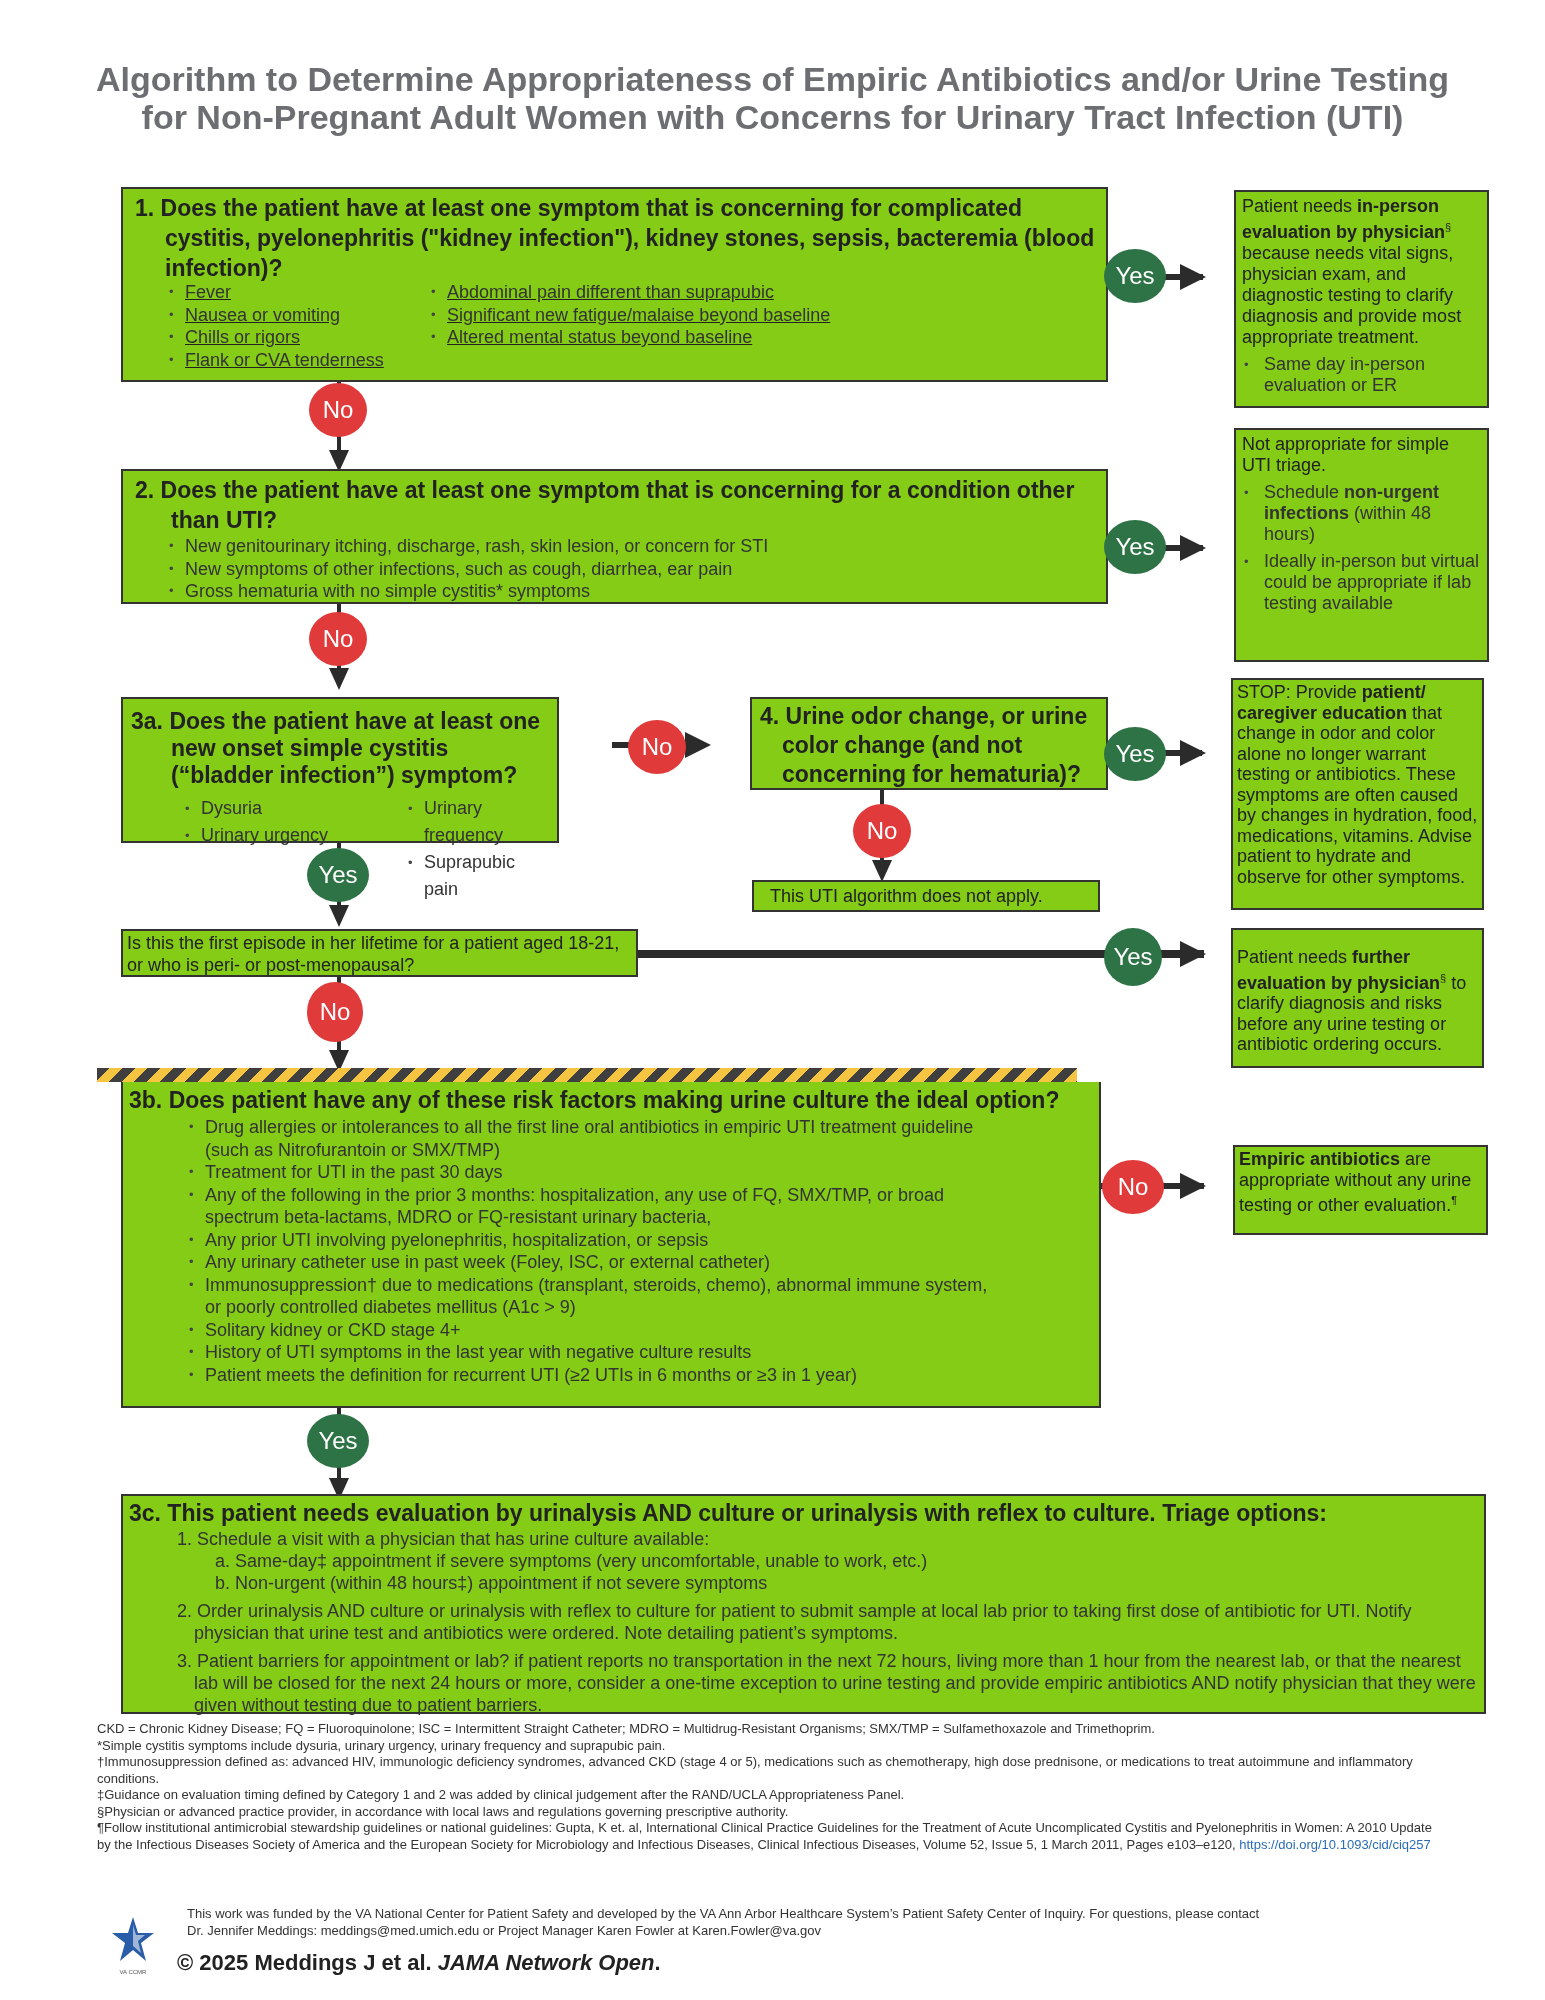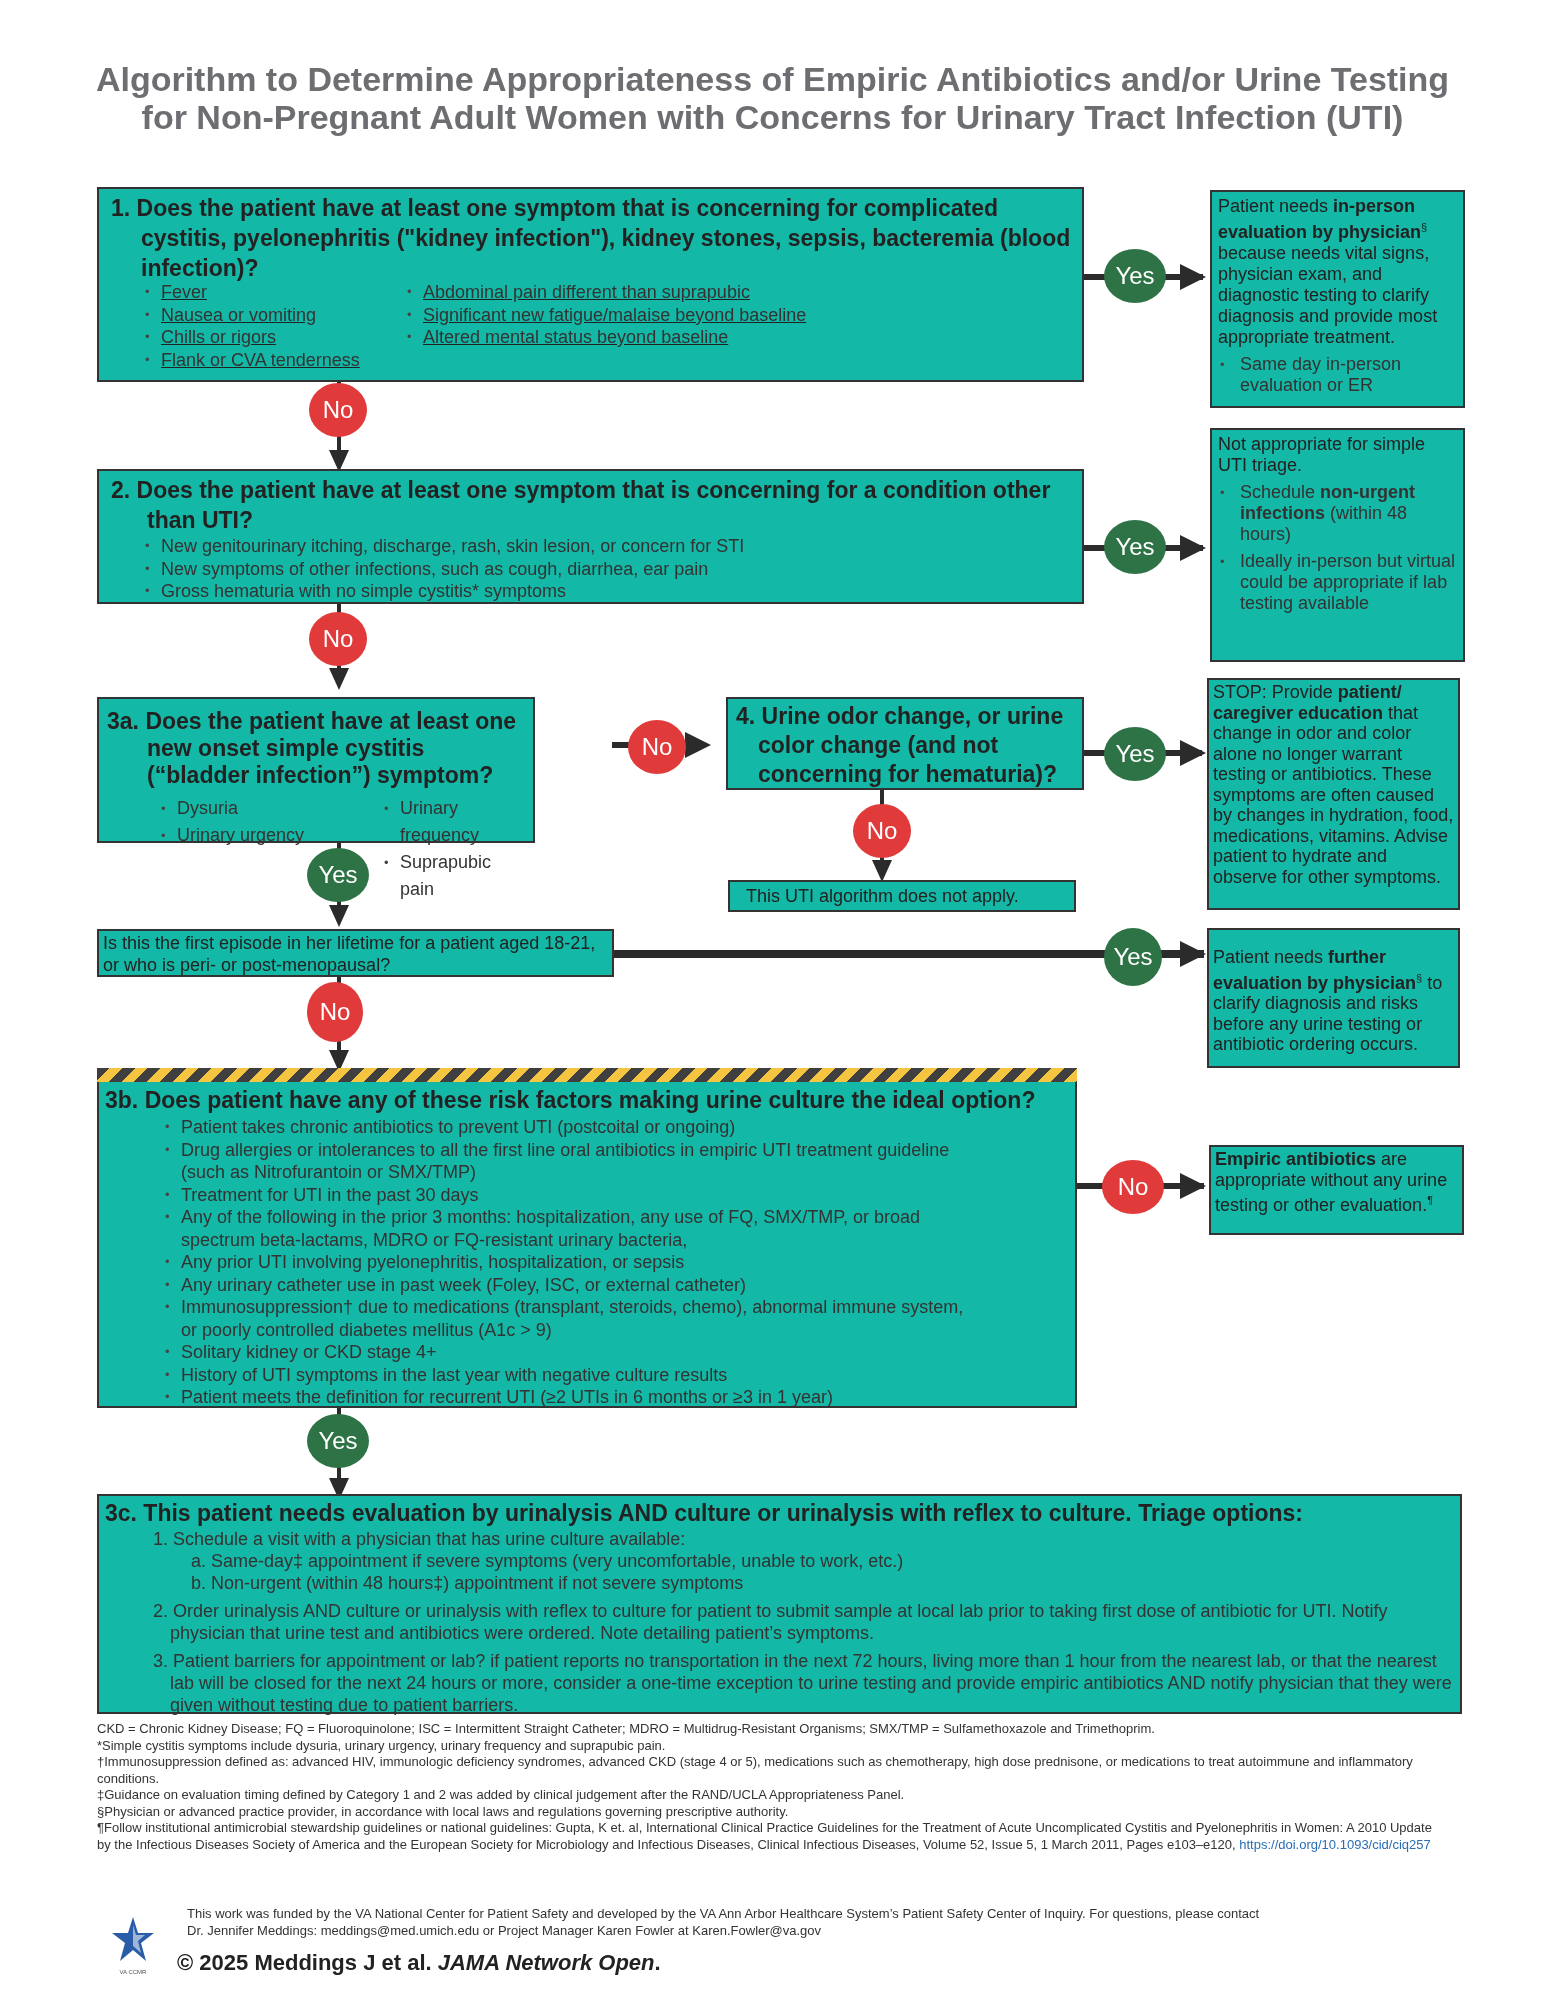--- a/index.html
+++ b/index.html
@@ -2,21 +2,21 @@
 <html><head>
 <meta charset="utf-8">
 <style>
   html, body { margin:0; padding:0; background:#ffffff; }
   body { width:1545px; height:2000px; position:relative; overflow:hidden;
          font-family:"Liberation Sans", sans-serif; color:#222; }
   .abs { position:absolute; }
   .title { left:0; width:1545px; text-align:center; top:60px;
            font-family:"Liberation Sans", sans-serif; font-weight:bold;
            font-size:34px; line-height:38px; color:#6d6e71; }
-  .box { position:absolute; border:2px solid #333; background:#14b8a6; box-sizing:border-box; }
+  .box { position:absolute; border:2px solid #333; background:#84cc16; box-sizing:border-box;margin-left:24px; }
   .q { font-weight:bold; font-size:23px; line-height:30px; color:#222; }
   .hang { padding-left:34px; text-indent:-30px; }
   ul.b { list-style:none; margin:0; padding:0; }
   ul.b li { position:relative; padding-left:18px; font-size:18px; line-height:22.5px; color:#333; }
   ul.b li::before { content:"\2022"; position:absolute; left:2px; font-size:13px; color:#444; }
   .side { font-size:18px; line-height:21px; color:#222; padding:4px 6px; }
   .side b { font-weight:bold; }
   .side ul.b li { font-size:18px; line-height:21px; margin-top:6px; padding-left:22px; }
   .pill { position:absolute; border-radius:50%; color:#fff; font-size:24px;
           display:flex; align-items:center; justify-content:center; }
@@ -169,21 +169,20 @@
   <span>Patient needs </span><b>further evaluation by physician</b><sup style="font-size:11px;">§</sup><span> to clarify diagnosis and risks before any urine testing or antibiotic ordering occurs.</span>
 </div>
 
 <div class="hazard" style="left:97px;top:1068px;width:980px;"></div>
 <div class="box" style="left:97px;top:1082px;width:980px;height:326px;padding:2px 6px;border-top:none;">
   <div class="q" style="line-height:32px;">
     <span>3b.</span>
     <span>Does patient have any of these risk factors making urine culture the ideal option?</span>
   </div>
   <ul class="b" style="margin-left:58px;width:820px;">
-    <li>Patient takes chronic antibiotics to prevent UTI (postcoital or ongoing)</li>
     <li>Drug allergies or intolerances to all the first line oral antibiotics in empiric UTI treatment guideline (such as Nitrofurantoin or SMX/TMP)</li>
     <li>Treatment for UTI in the past 30 days</li>
     <li>Any of the following in the prior 3 months: hospitalization, any use of FQ, SMX/TMP, or broad spectrum beta-lactams, MDRO or FQ-resistant urinary bacteria,</li>
     <li>Any prior UTI involving pyelonephritis, hospitalization, or sepsis</li>
     <li>Any urinary catheter use in past week (Foley, ISC, or external catheter)</li>
     <li>Immunosuppression† due to medications (transplant, steroids, chemo), abnormal immune system, or poorly controlled diabetes mellitus (A1c &gt; 9)</li>
     <li>Solitary kidney or CKD stage 4+</li>
     <li>History of UTI symptoms in the last year with negative culture results</li>
     <li>Patient meets the definition for recurrent UTI (≥2 UTIs in 6 months or ≥3 in 1 year)</li>
   </ul>

